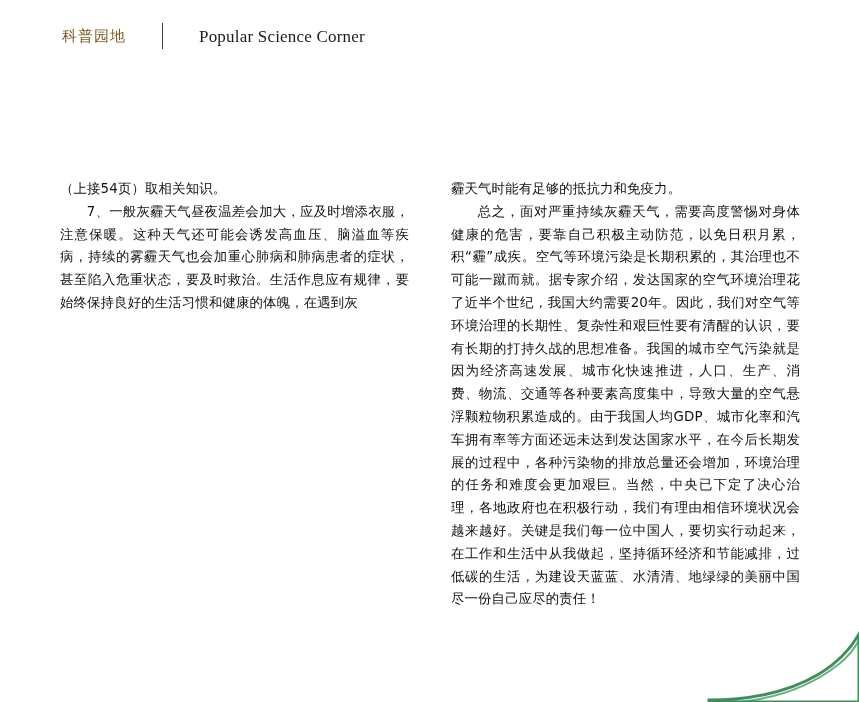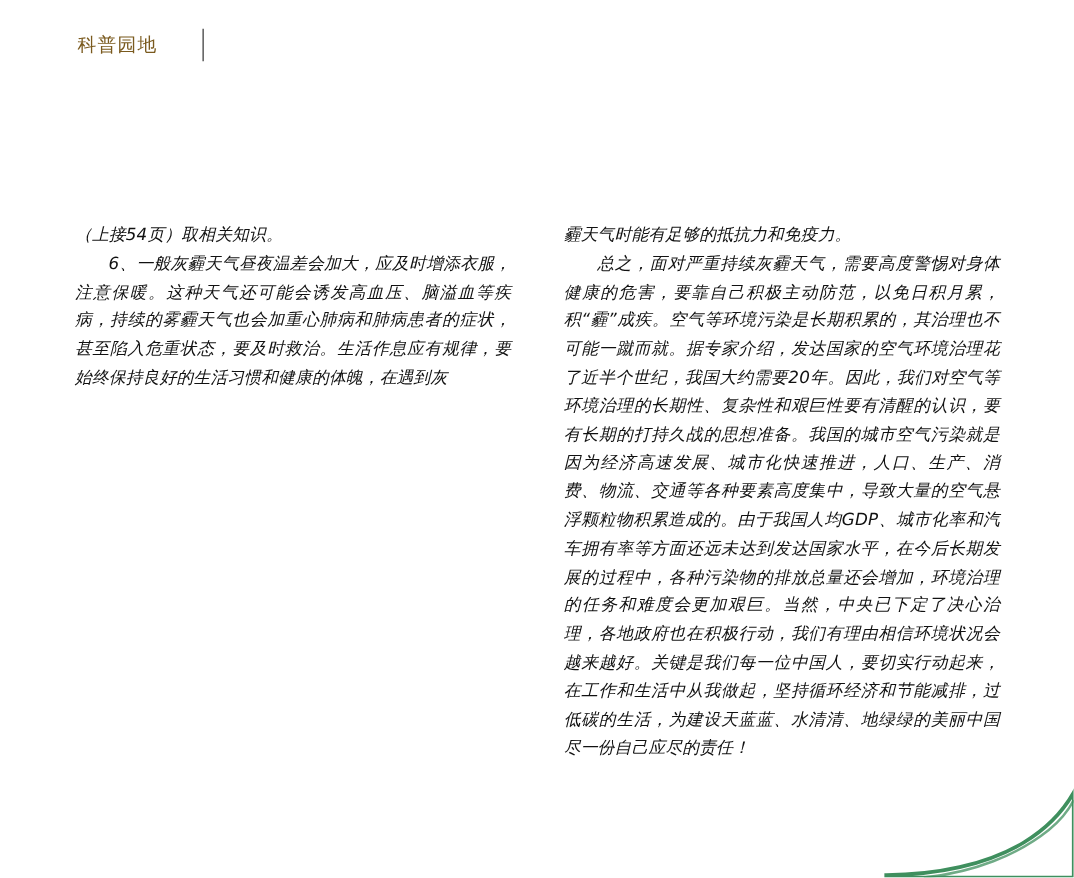--- a/index.html
+++ b/index.html
@@ -66,21 +66,20 @@
   }
   .para {
     font-family: "DejaVu Sans", sans-serif;
     font-size: 13.4px;
     line-height: 22.8px;
     text-align: justify;
     text-justify: inter-ideograph;
     margin: 0 0 0 0;
     color: #111;
     letter-spacing: 0.15px;
-    font-style: italic;
   }
   .indent {
     text-indent: 2em;
   }
 
   
   .corner-deco {
     position: absolute;
     right: 0;
     bottom: 0;
@@ -90,27 +89,28 @@
   }
 </style>
 </head>
 <body>
 
 <div class="page">
 
   <div class="header">
     <div class="header-cn">科普园地</div>
     <div class="header-rule"></div>
+    <div class="header-en">Popular Science Corner</div>
   </div>
 
   <div class="columns">
 
     <div class="col">
       <p class="para">（上接54页）取相关知识。</p>
-      <p class="para indent">6、一般灰霾天气昼夜温差会加大，应及时增添衣服，注意保暖。这种天气还可能会诱发高血压、脑溢血等疾病，持续的雾霾天气也会加重心肺病和肺病患者的症状，甚至陷入危重状态，要及时救治。生活作息应有规律，要始终保持良好的生活习惯和健康的体魄，在遇到灰</p>
+      <p class="para indent">7、一般灰霾天气昼夜温差会加大，应及时增添衣服，注意保暖。这种天气还可能会诱发高血压、脑溢血等疾病，持续的雾霾天气也会加重心肺病和肺病患者的症状，甚至陷入危重状态，要及时救治。生活作息应有规律，要始终保持良好的生活习惯和健康的体魄，在遇到灰</p>
     </div>
 
     <div class="col">
       <p class="para">霾天气时能有足够的抵抗力和免疫力。</p>
       <p class="para indent">总之，面对严重持续灰霾天气，需要高度警惕对身体健康的危害，要靠自己积极主动防范，以免日积月累，积“霾”成疾。空气等环境污染是长期积累的，其治理也不可能一蹴而就。据专家介绍，发达国家的空气环境治理花了近半个世纪，我国大约需要20年。因此，我们对空气等环境治理的长期性、复杂性和艰巨性要有清醒的认识，要有长期的打持久战的思想准备。我国的城市空气污染就是因为经济高速发展、城市化快速推进，人口、生产、消费、物流、交通等各种要素高度集中，导致大量的空气悬浮颗粒物积累造成的。由于我国人均GDP、城市化率和汽车拥有率等方面还远未达到发达国家水平，在今后长期发展的过程中，各种污染物的排放总量还会增加，环境治理的任务和难度会更加艰巨。当然，中央已下定了决心治理，各地政府也在积极行动，我们有理由相信环境状况会越来越好。关键是我们每一位中国人，要切实行动起来，在工作和生活中从我做起，坚持循环经济和节能减排，过低碳的生活，为建设天蓝蓝、水清清、地绿绿的美丽中国尽一份自己应尽的责任！</p>
     </div>
 
   </div>
 
   <svg class="corner-deco" viewBox="0 0 190 90">

